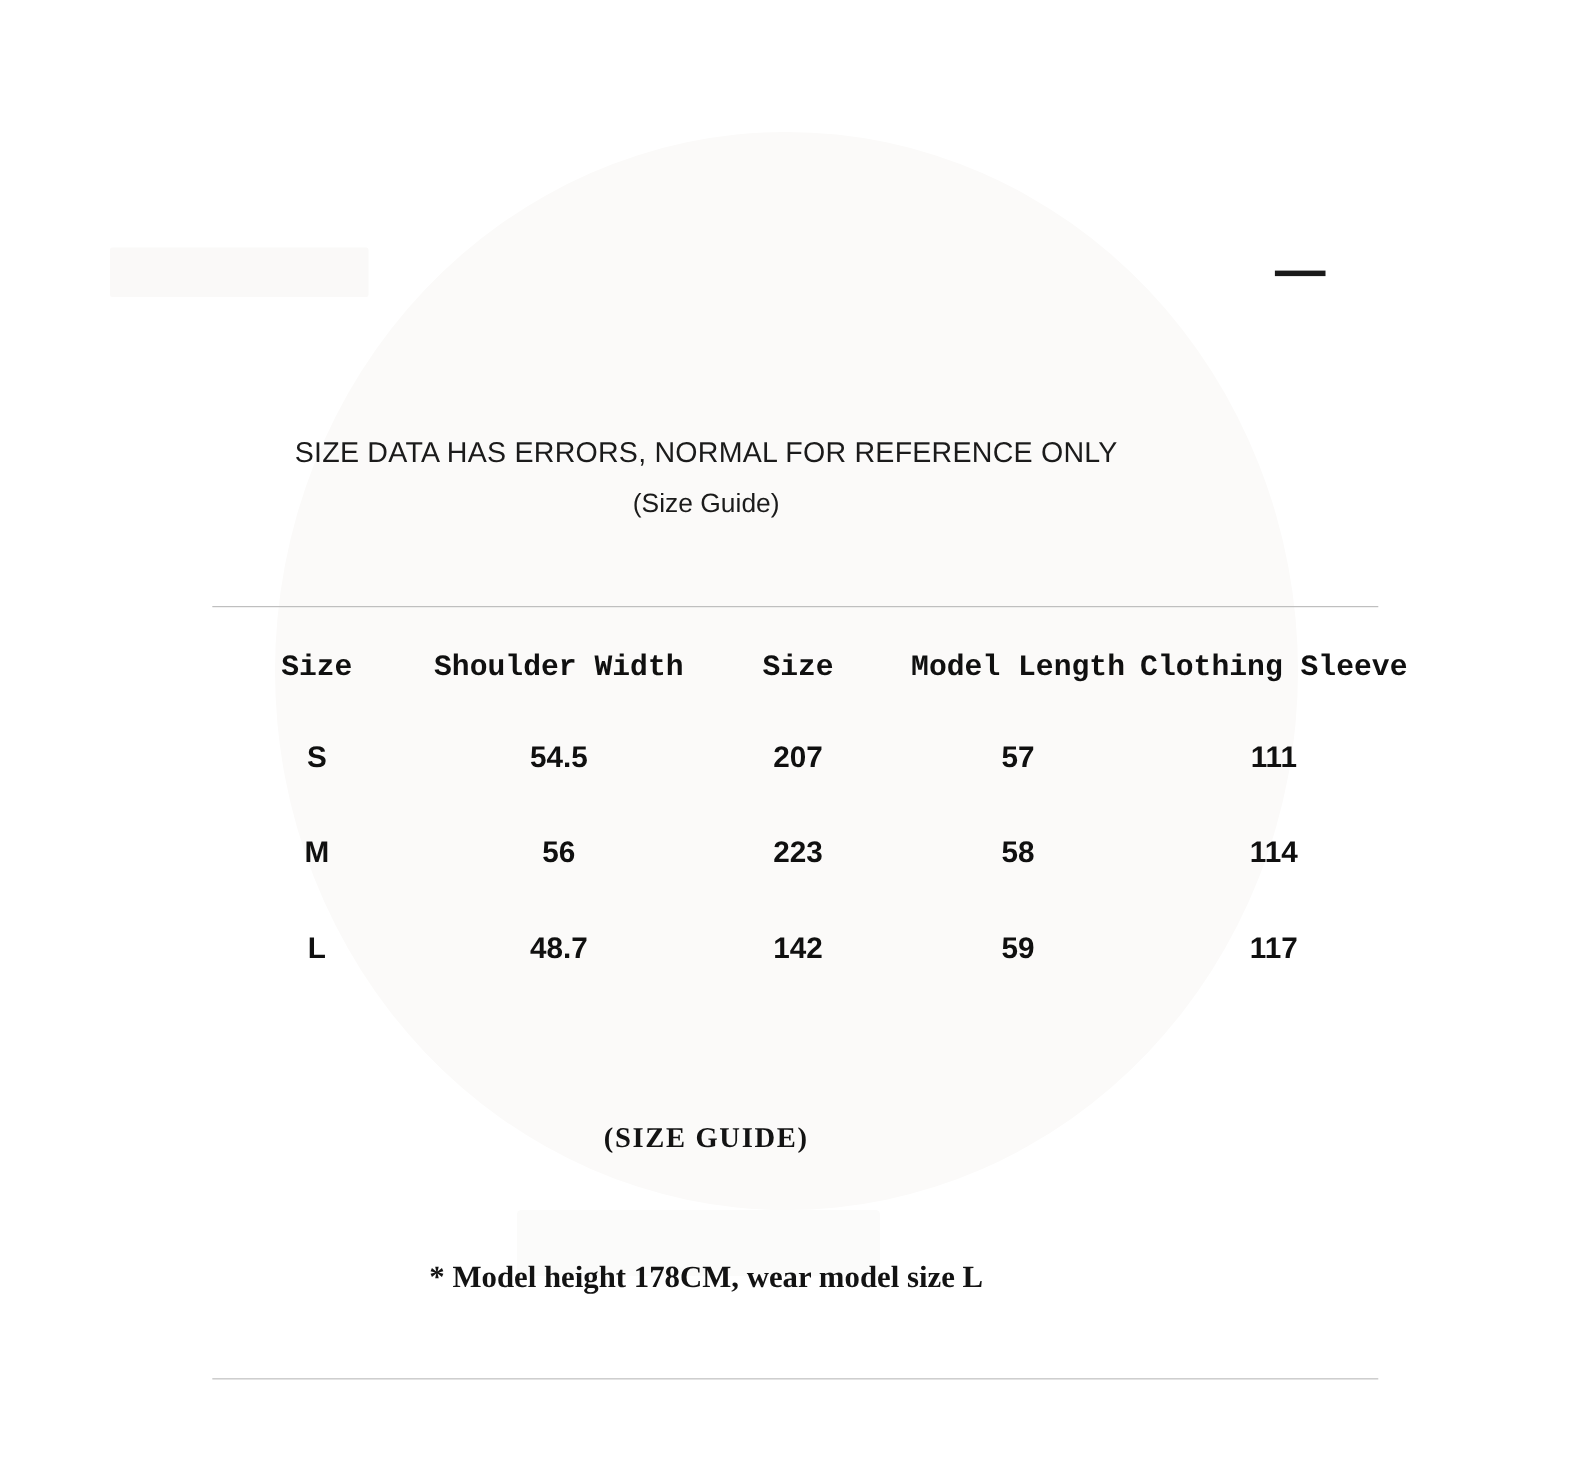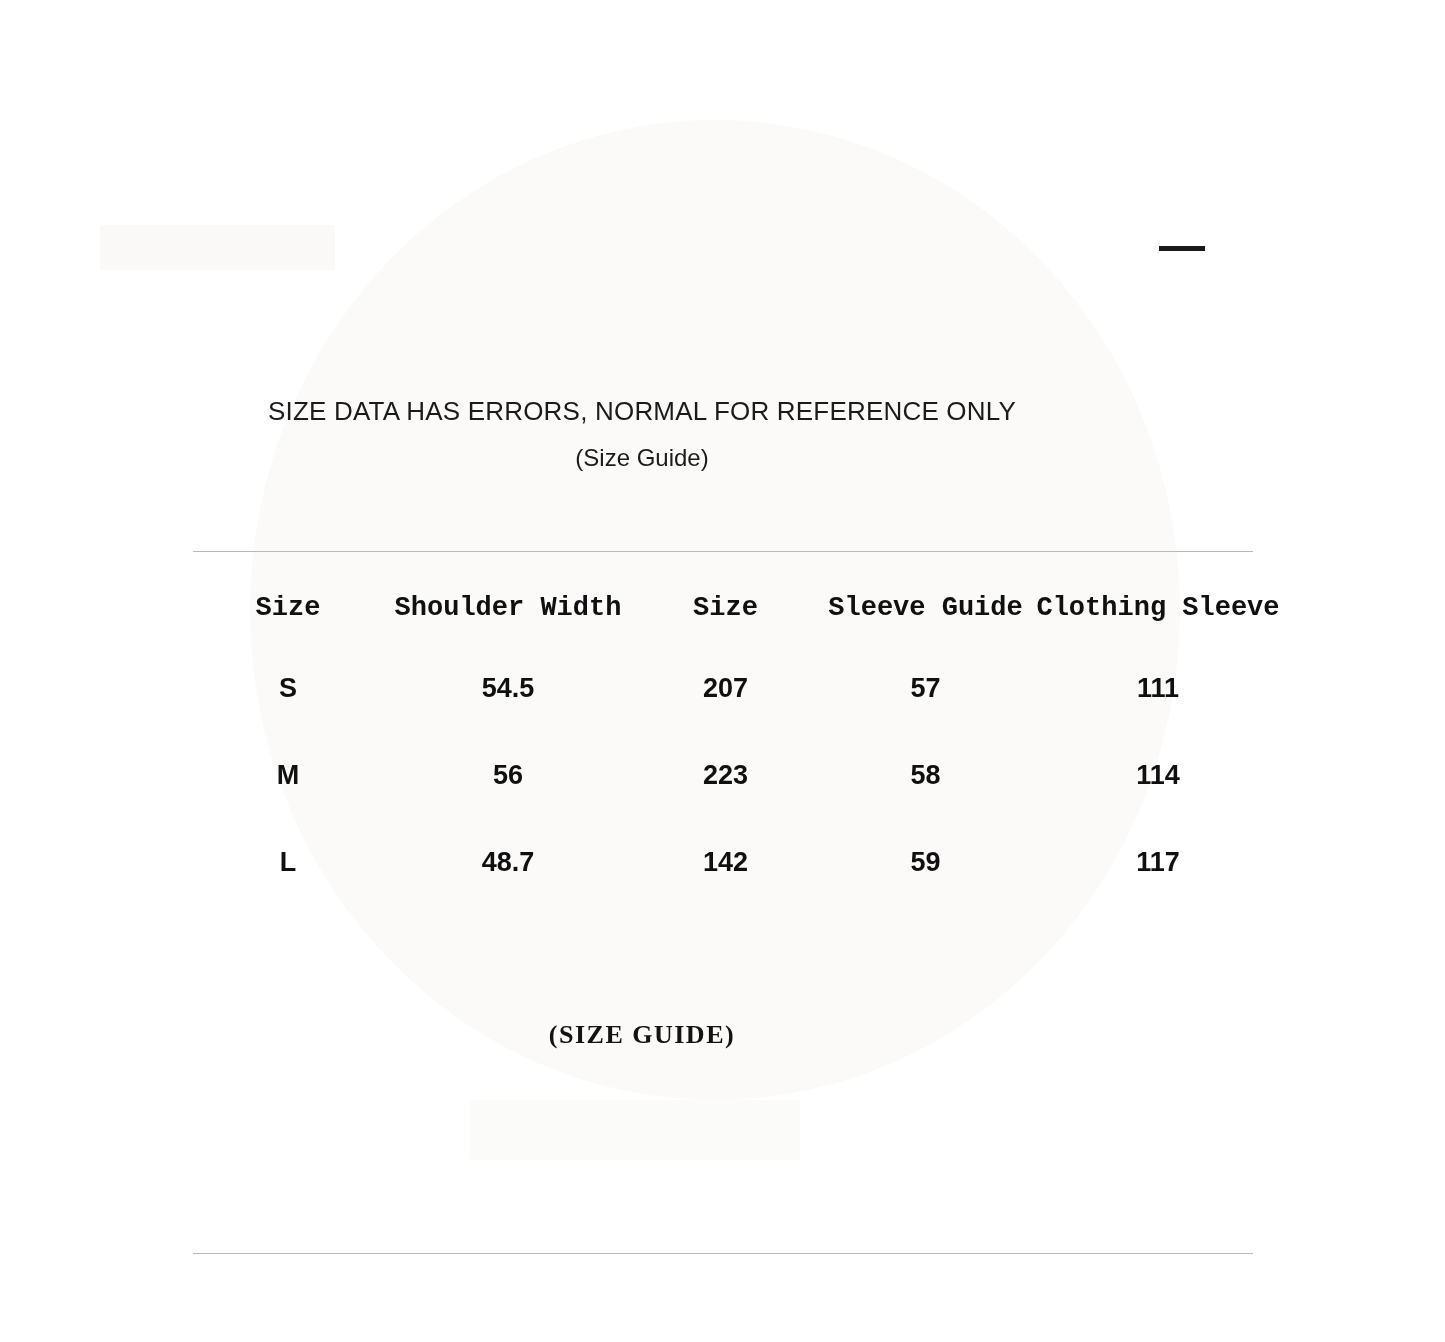--- a/index.html
+++ b/index.html
@@ -165,21 +165,21 @@
       <col class="c-shoulder">
       <col class="c-bust">
       <col class="c-sleeve">
       <col class="c-length">
     </colgroup>
     <thead>
       <tr>
         <th>Size</th>
         <th>Shoulder Width</th>
         <th>Size</th>
-        <th>Sleeve Guide</th>
+        <th>Model Length</th>
         <th>Clothing Sleeve</th>
       </tr>
     </thead>
     <tbody>
       <tr>
         <td>S</td>
         <td>54.5</td>
         <td>207</td>
         <td>57</td>
         <td>111</td>
@@ -196,16 +196,17 @@
         <td>48.7</td>
         <td>142</td>
         <td>59</td>
         <td>117</td>
       </tr>
     </tbody>
   </table>
 
   <div class="size-guide-caps">(SIZE GUIDE)</div>
 
+  <div class="model-note">* Model height 178CM, wear model size L</div>
 
   <div class="rule bottom"></div>
 
 </div>
 
 </body></html>

